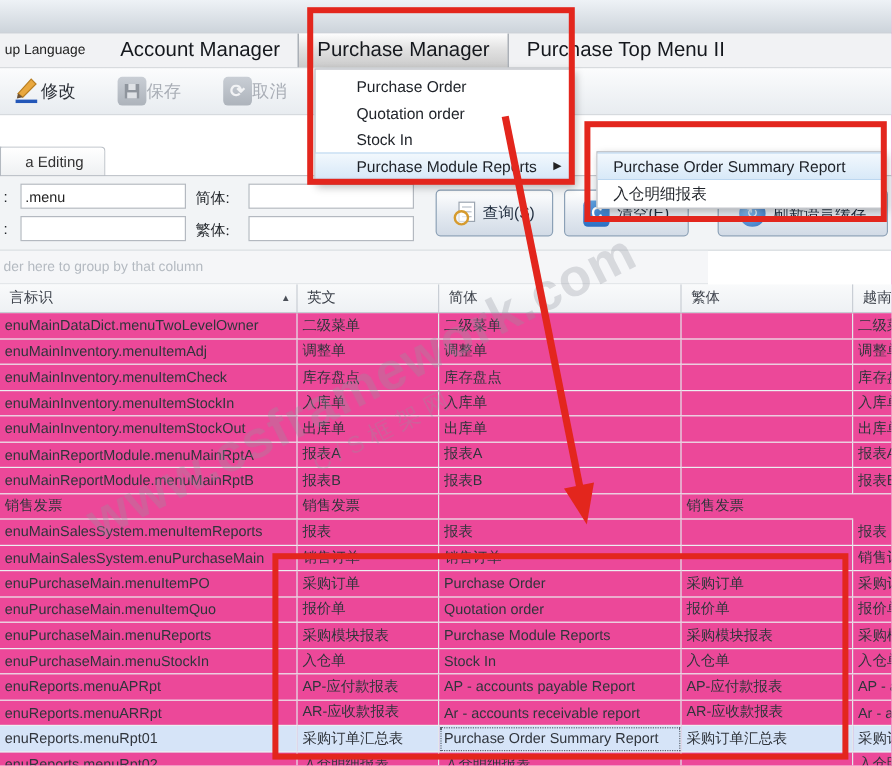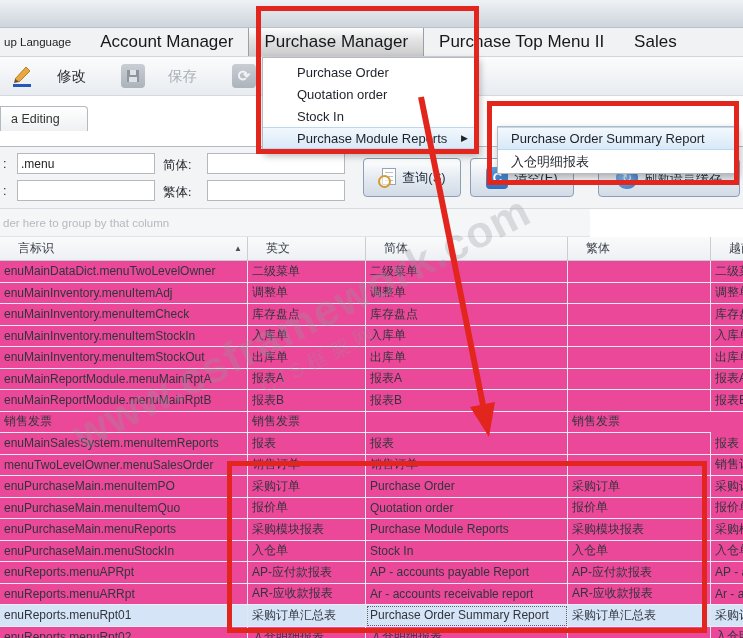--- a/index.html
+++ b/index.html
@@ -14,29 +14,29 @@
   .menubar{position:absolute;left:0;top:28px;width:743px;height:28px;
     background:#f1f2f4;border-bottom:1px solid #d2d5d9;display:flex;align-items:stretch;}
   .mb-item{font-size:17px;color:#15181d;padding:0 15px;display:flex;align-items:center;white-space:nowrap;}
   .mb-item.small{font-size:11.5px;padding:0 14px 0 4px;color:#222;}
   .mb-item.active{background:linear-gradient(#fdfdfd,#e2e2e2 45%,#cbcbcb);
     border-left:1px solid #9aa0a8;border-right:1px solid #9aa0a8;}
   
   .toolbar{position:absolute;left:0;top:57px;width:743px;height:39px;
     background:linear-gradient(#fbfcfd,#e8ecf0);border-bottom:1px solid #d6dade;
     display:flex;align-items:center;gap:14px;padding-left:10px;box-sizing:border-box;}
-  .tb-btn{display:flex;align-items:center;gap:23px;font-size:14.5px;color:#2d3138;}
+  .tb-btn{display:flex;align-items:center;gap:0;font-size:14.5px;color:#2d3138;}
   .tb-btn.disabled{color:#a9aeb6;padding-left:21px;}
   .chip{width:24px;height:24px;border-radius:4px;display:flex;align-items:center;justify-content:center;
     background:linear-gradient(#c9ced5,#adb3bb);color:#f2f3f5;font-size:15px;font-weight:bold;}
   
   .tips-link{position:absolute;left:2px;top:103px;font-size:12.5px;color:#3a7bd5;margin-top:48px;}
-  .tab{position:absolute;left:0;top:106px;width:88px;height:25px;box-sizing:border-box;
+  .tab{position:absolute;left:0;top:122px;width:88px;height:25px;box-sizing:border-box;
     background:linear-gradient(#ffffff,#eef0f2);border:1px solid #b3b9c0;border-bottom:none;
-    border-top-right-radius:4px;font-size:12.5px;color:#333;display:flex;align-items:center;padding-left:10px;}
+    border-top-right-radius:4px;font-size:12.5px;color:#333;display:flex;align-items:center;padding-left:20px;}
   .tabline{position:absolute;left:0;top:146px;width:743px;height:1px;background:#b3b9c0;}
   .formpanel{position:absolute;left:0;top:147px;width:743px;height:61px;background:#f2f4f6;
     border-bottom:1px solid #d8dbdf;}
   .f-label{position:absolute;font-size:12.5px;color:#1d2126;}
   .f-input{position:absolute;width:130px;height:19px;border:1px solid #b4b9c0;background:#fff;
     font-size:12px;color:#222;padding:0 3px;box-sizing:content-box;font-family:inherit;}
   .form-btn{position:absolute;display:flex;align-items:center;justify-content:center;gap:6px;
     font-size:13px;color:#1f2c3d;border:1px solid #8ba0b6;border-radius:4px;
     background:linear-gradient(#ffffff,#e3e9f0 55%,#d2dbe6);}
   .doc-mag{position:relative;width:18px;height:20px;}
@@ -48,21 +48,21 @@
     color:#fff;font-size:13px;font-weight:bold;display:flex;align-items:center;justify-content:center;}
   .blue-orb{width:22px;height:22px;border-radius:50%;background:radial-gradient(circle at 35% 30%,#8fc0ef,#2f6fbe);
     color:#eaf3fc;font-size:12px;display:flex;align-items:center;justify-content:center;}
   
   .grouppanel{position:absolute;left:0;top:209px;width:590px;height:28px;background:#f5f6f8;
     border-bottom:1px solid #e0e3e7;display:flex;align-items:center;padding-left:3px;box-sizing:border-box;
     font-size:11.5px;color:#b4bac1;}
   .gridheader{position:absolute;left:0;top:237px;width:743px;height:24px;box-sizing:border-box;
     display:grid;grid-template-columns:248px 118px 202px 143px 1fr;
     background:linear-gradient(#f9fafb,#eef1f4);border-bottom:1px solid #c7ccd3;}
-  .gh-cell{display:flex;align-items:center;padding-left:18px;border-right:1px solid #c9ced5;
+  .gh-cell{display:flex;align-items:center;padding-left:8px;border-right:1px solid #c9ced5;
     font-size:12px;color:#3c414a;overflow:hidden;white-space:nowrap;}
   .gh-cell:last-child{border-right:none;}
   .gh-first{justify-content:space-between;padding-right:5px;}
   .sort-arrow{font-size:8px;color:#4a4f57;}
   .gridbody{position:absolute;left:0;top:261px;width:743px;height:377px;overflow:hidden;background:#ec4899;}
   .grid-row{display:grid;grid-template-columns:248px 118px 202px 143px 1fr;height:21.5px;box-sizing:border-box;}
   .g-cell{display:flex;align-items:center;padding-left:4px;border-right:1px solid #e4e7eb;
     border-bottom:1px solid #eceef1;font-size:12px;color:#30353c;overflow:hidden;white-space:nowrap;}
   .g-cell:last-child{border-right:none;}
   .grid-row.selected .g-cell{background:#d6e4f8;}
@@ -87,21 +87,20 @@
 </style>
 </head>
 <body>
 
 <div class="titlebar"></div>
 <div class="menubar">
     <div class="mb-item small">up Language</div>
     <div class="mb-item">Account Manager</div>
     <div class="mb-item active">Purchase Manager</div>
     <div class="mb-item">Purchase Top Menu II</div>
-    <div class="mb-item">Sales</div>
   </div>
 
 <div class="toolbar">
   <div class="tb-btn">
     <span>
       <svg width="24" height="24" viewBox="0 0 24 24">
         <polygon points="5,16 16,4 20,8 9,19" fill="#e9a83f" stroke="#b97f23" stroke-width="1"></polygon>
         <polygon points="5,16 9,19 4,20" fill="#6b5134"></polygon>
         <rect x="3" y="21" width="18" height="3" fill="#2457b8"></rect>
       </svg>
@@ -227,21 +226,21 @@
       <div class="g-cell">销售发票</div>
     </div>
     <div class="grid-row">
       <div class="g-cell">enuMainSalesSystem.menuItemReports</div>
       <div class="g-cell">报表</div>
       <div class="g-cell">报表</div>
       <div class="g-cell"></div>
       <div class="g-cell">报表</div>
     </div>
     <div class="grid-row">
-      <div class="g-cell">menuTwoLevelOwner.menuSalesOrder</div>
+      <div class="g-cell">enuMainSalesSystem.enuPurchaseMain</div>
       <div class="g-cell">销售订单</div>
       <div class="g-cell">销售订单</div>
       <div class="g-cell"></div>
       <div class="g-cell">销售订单</div>
     </div>
     <div class="grid-row">
       <div class="g-cell">enuPurchaseMain.menuItemPO</div>
       <div class="g-cell">采购订单</div>
       <div class="g-cell">Purchase Order</div>
       <div class="g-cell">采购订单</div>

